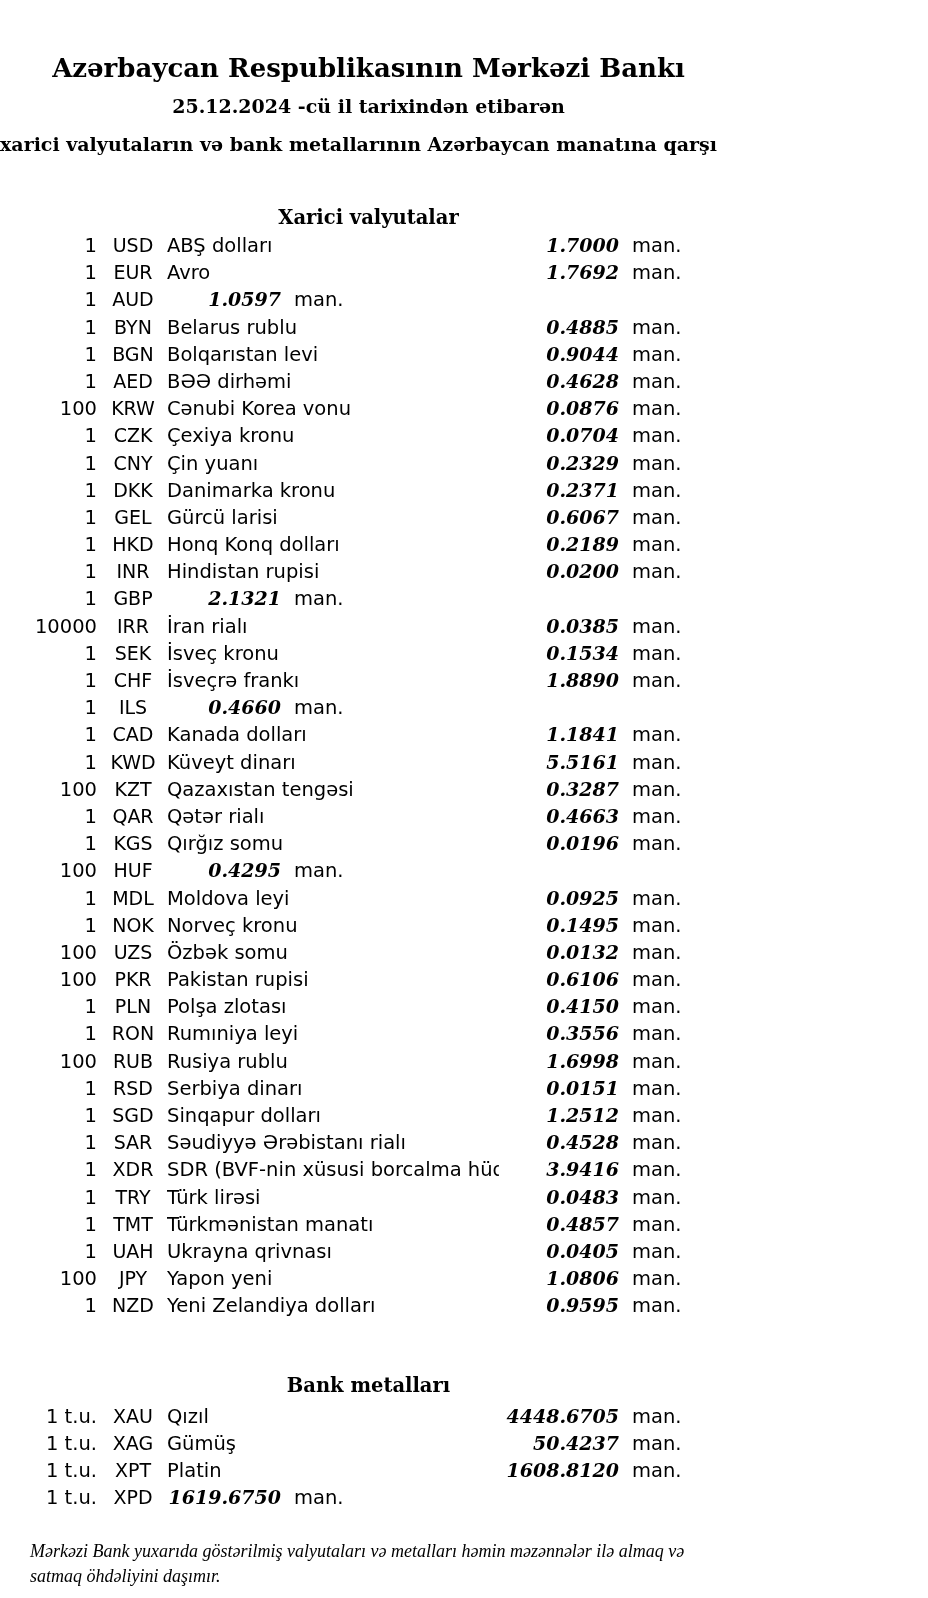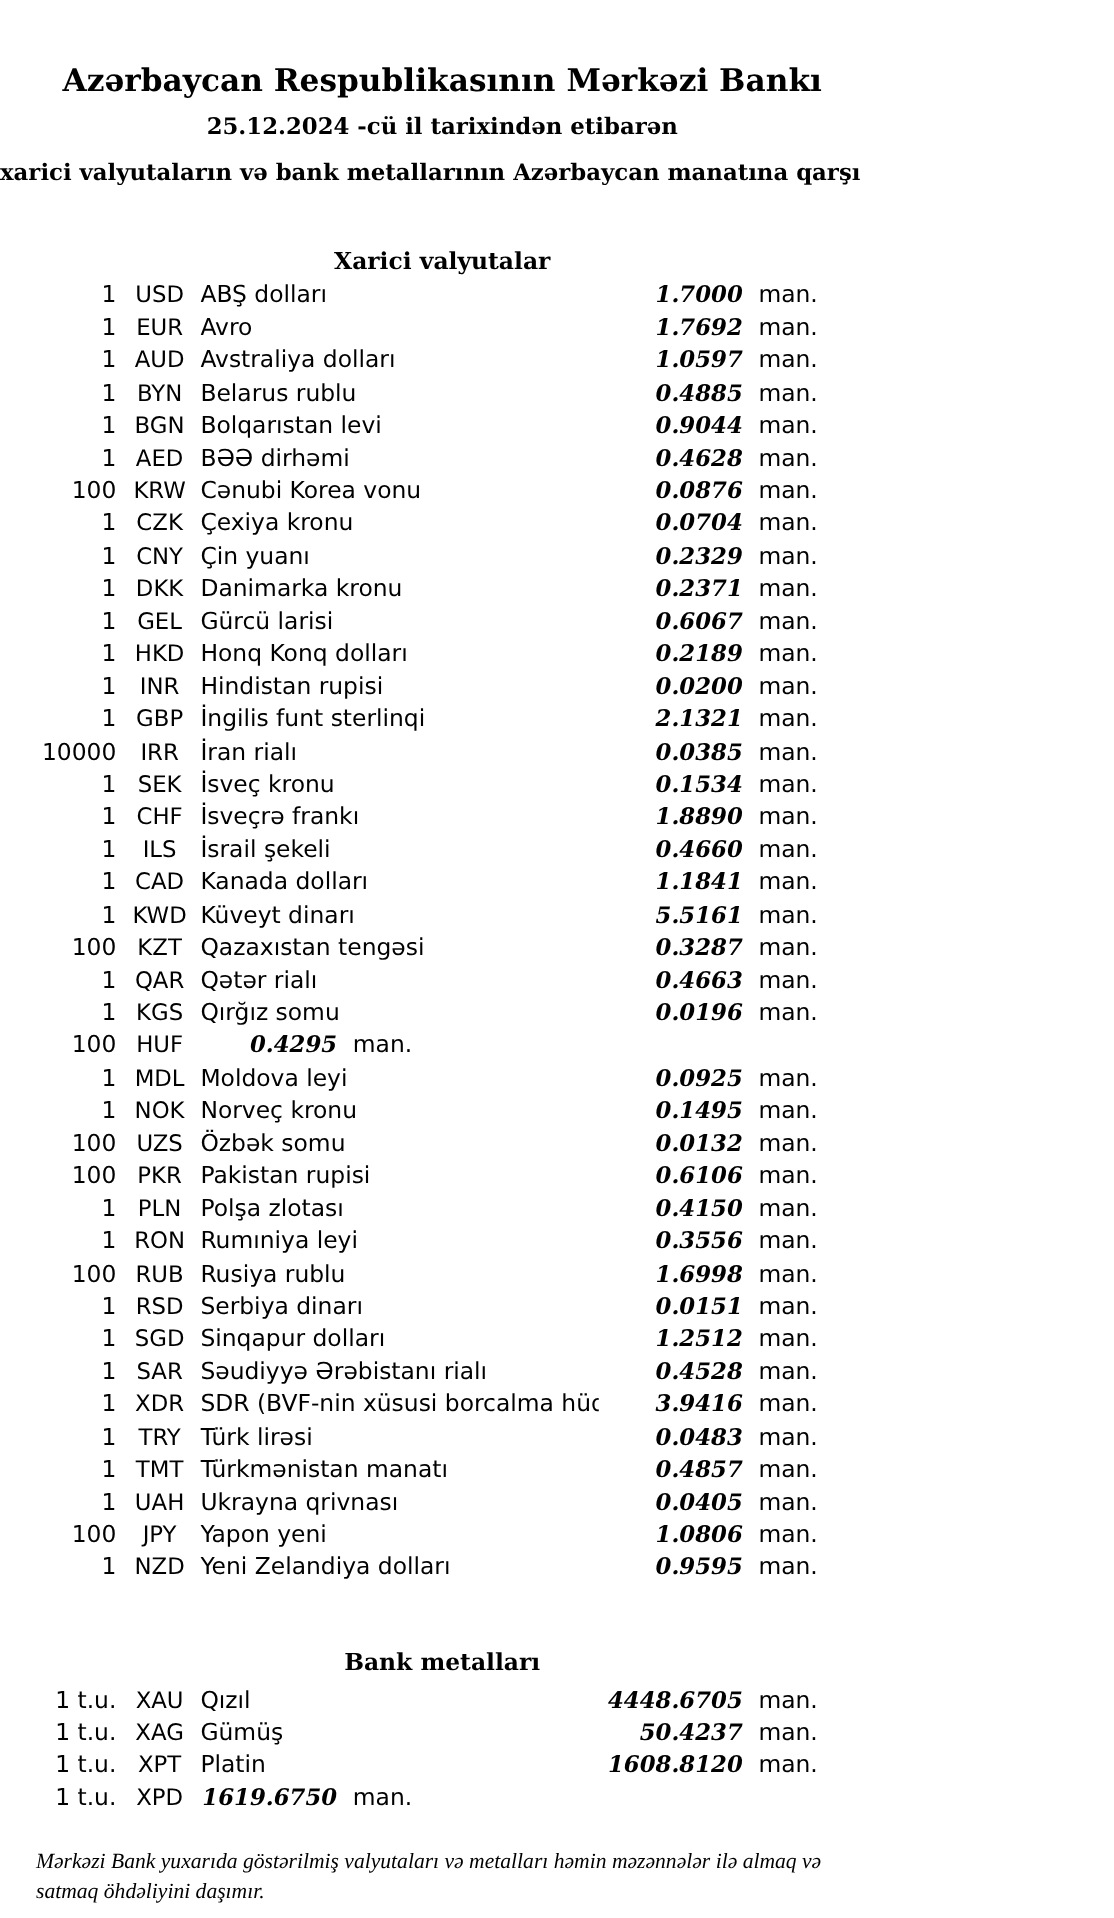--- a/index.html
+++ b/index.html
@@ -131,21 +131,20 @@
     <span class="col-amount">1</span>
     <span class="col-code">EUR</span>
     <span class="col-name">Avro</span>
     <span class="col-rate">1.7692</span>
     <span class="col-unit">man.</span>
   </div>
 
   <div class="row">
     <span class="col-amount">1</span>
     <span class="col-code">AUD</span>
-    <span class="col-name">Avstraliya dolları</span>
     <span class="col-rate">1.0597</span>
     <span class="col-unit">man.</span>
   </div>
 
   <div class="row">
     <span class="col-amount">1</span>
     <span class="col-code">BYN</span>
     <span class="col-name">Belarus rublu</span>
     <span class="col-rate">0.4885</span>
     <span class="col-unit">man.</span>
@@ -219,21 +218,20 @@
     <span class="col-amount">1</span>
     <span class="col-code">INR</span>
     <span class="col-name">Hindistan rupisi</span>
     <span class="col-rate">0.0200</span>
     <span class="col-unit">man.</span>
   </div>
 
   <div class="row">
     <span class="col-amount">1</span>
     <span class="col-code">GBP</span>
-    <span class="col-name">İngilis funt sterlinqi</span>
     <span class="col-rate">2.1321</span>
     <span class="col-unit">man.</span>
   </div>
 
   <div class="row">
     <span class="col-amount">10000</span>
     <span class="col-code">IRR</span>
     <span class="col-name">İran rialı</span>
     <span class="col-rate">0.0385</span>
     <span class="col-unit">man.</span>
@@ -251,21 +249,20 @@
     <span class="col-amount">1</span>
     <span class="col-code">CHF</span>
     <span class="col-name">İsveçrə frankı</span>
     <span class="col-rate">1.8890</span>
     <span class="col-unit">man.</span>
   </div>
 
   <div class="row">
     <span class="col-amount">1</span>
     <span class="col-code">ILS</span>
-    <span class="col-name">İsrail şekeli</span>
     <span class="col-rate">0.4660</span>
     <span class="col-unit">man.</span>
   </div>
 
   <div class="row">
     <span class="col-amount">1</span>
     <span class="col-code">CAD</span>
     <span class="col-name">Kanada dolları</span>
     <span class="col-rate">1.1841</span>
     <span class="col-unit">man.</span>

